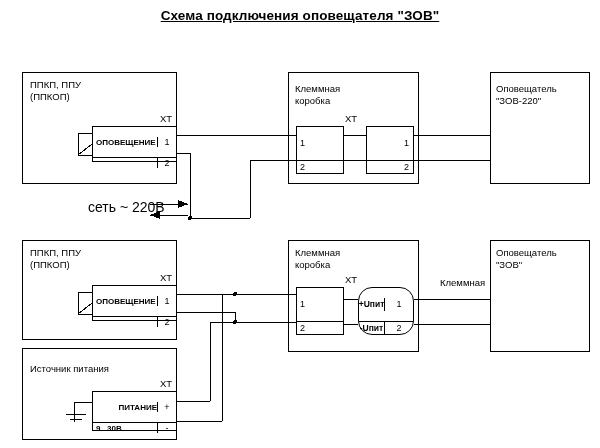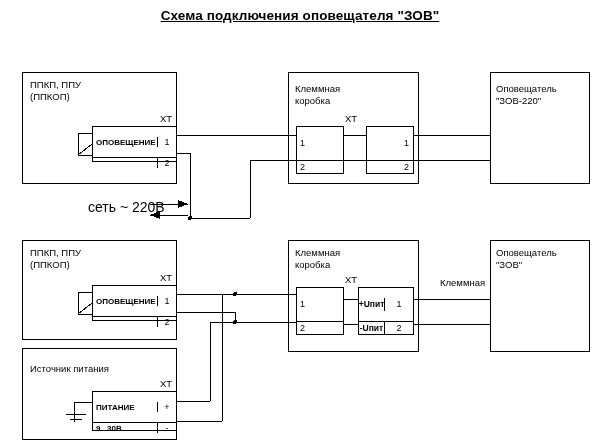--- a/index.html
+++ b/index.html
@@ -156,21 +156,21 @@
   <div class="box" style="left:288px; top:240px; width:131px; height:112px;"></div>
   <div class="lbl" style="left:295px; top:247px;">Клеммная</div>
   <div class="lbl" style="left:295px; top:259px;">коробка</div>
   <div class="lbl" style="left:345px; top:274px;">XT</div>
 
   <div class="cellgrid" style="left:296px; top:287px; width:48px; height:48px;">
     <div>1</div>
     <div>2</div>
   </div>
 
-  <div class="cellgrid two-col" style="left:358px; top:287px; width:56px; height:48px;">
+  <div class="cellgrid two-col" style="left:358px; top:287px; width:56px; height:48px;border-radius:14px;">
     <div>
       <span class="cg-left" style="font-weight:bold;">+Uпит</span>
       <span class="cg-right">1</span>
     </div>
     <div>
       <span class="cg-left" style="font-weight:bold;">-Uпит</span>
       <span class="cg-right">2</span>
     </div>
   </div>
 
@@ -179,21 +179,21 @@
   <div class="lbl" style="left:496px; top:259px;">"ЗОВ"</div>
 
   <div class="lbl" style="left:440px; top:277px;">Клеммная</div>
 
   <div class="box" style="left:22px; top:348px; width:155px; height:92px;"></div>
   <div class="lbl" style="left:30px; top:363px;">Источник питания</div>
   <div class="lbl" style="left:160px; top:378px;">XT</div>
 
   <div class="cellgrid" style="left:92px; top:391px; width:85px; height:40px;">
     <div>
-      <span style="flex:1; font-size:8px; font-weight:bold;">ПИТАНИЕ</span>
+      <span style="flex:1; font-size:8px; font-weight:bold;text-align:right;">ПИТАНИЕ</span>
       <span style="width:18px; border-left:1px solid #000; height:100%; display:flex; align-items:center; justify-content:center;">+</span>
     </div>
     <div>
       <span style="flex:1; font-size:8px; font-weight:bold;">9...30В</span>
       <span style="width:18px; border-left:1px solid #000; height:100%; display:flex; align-items:center; justify-content:center;">-</span>
     </div>
   </div>
 
   <svg class="overlay">
     <g stroke="#000000" stroke-width="1" fill="none" shape-rendering="crispEdges">

